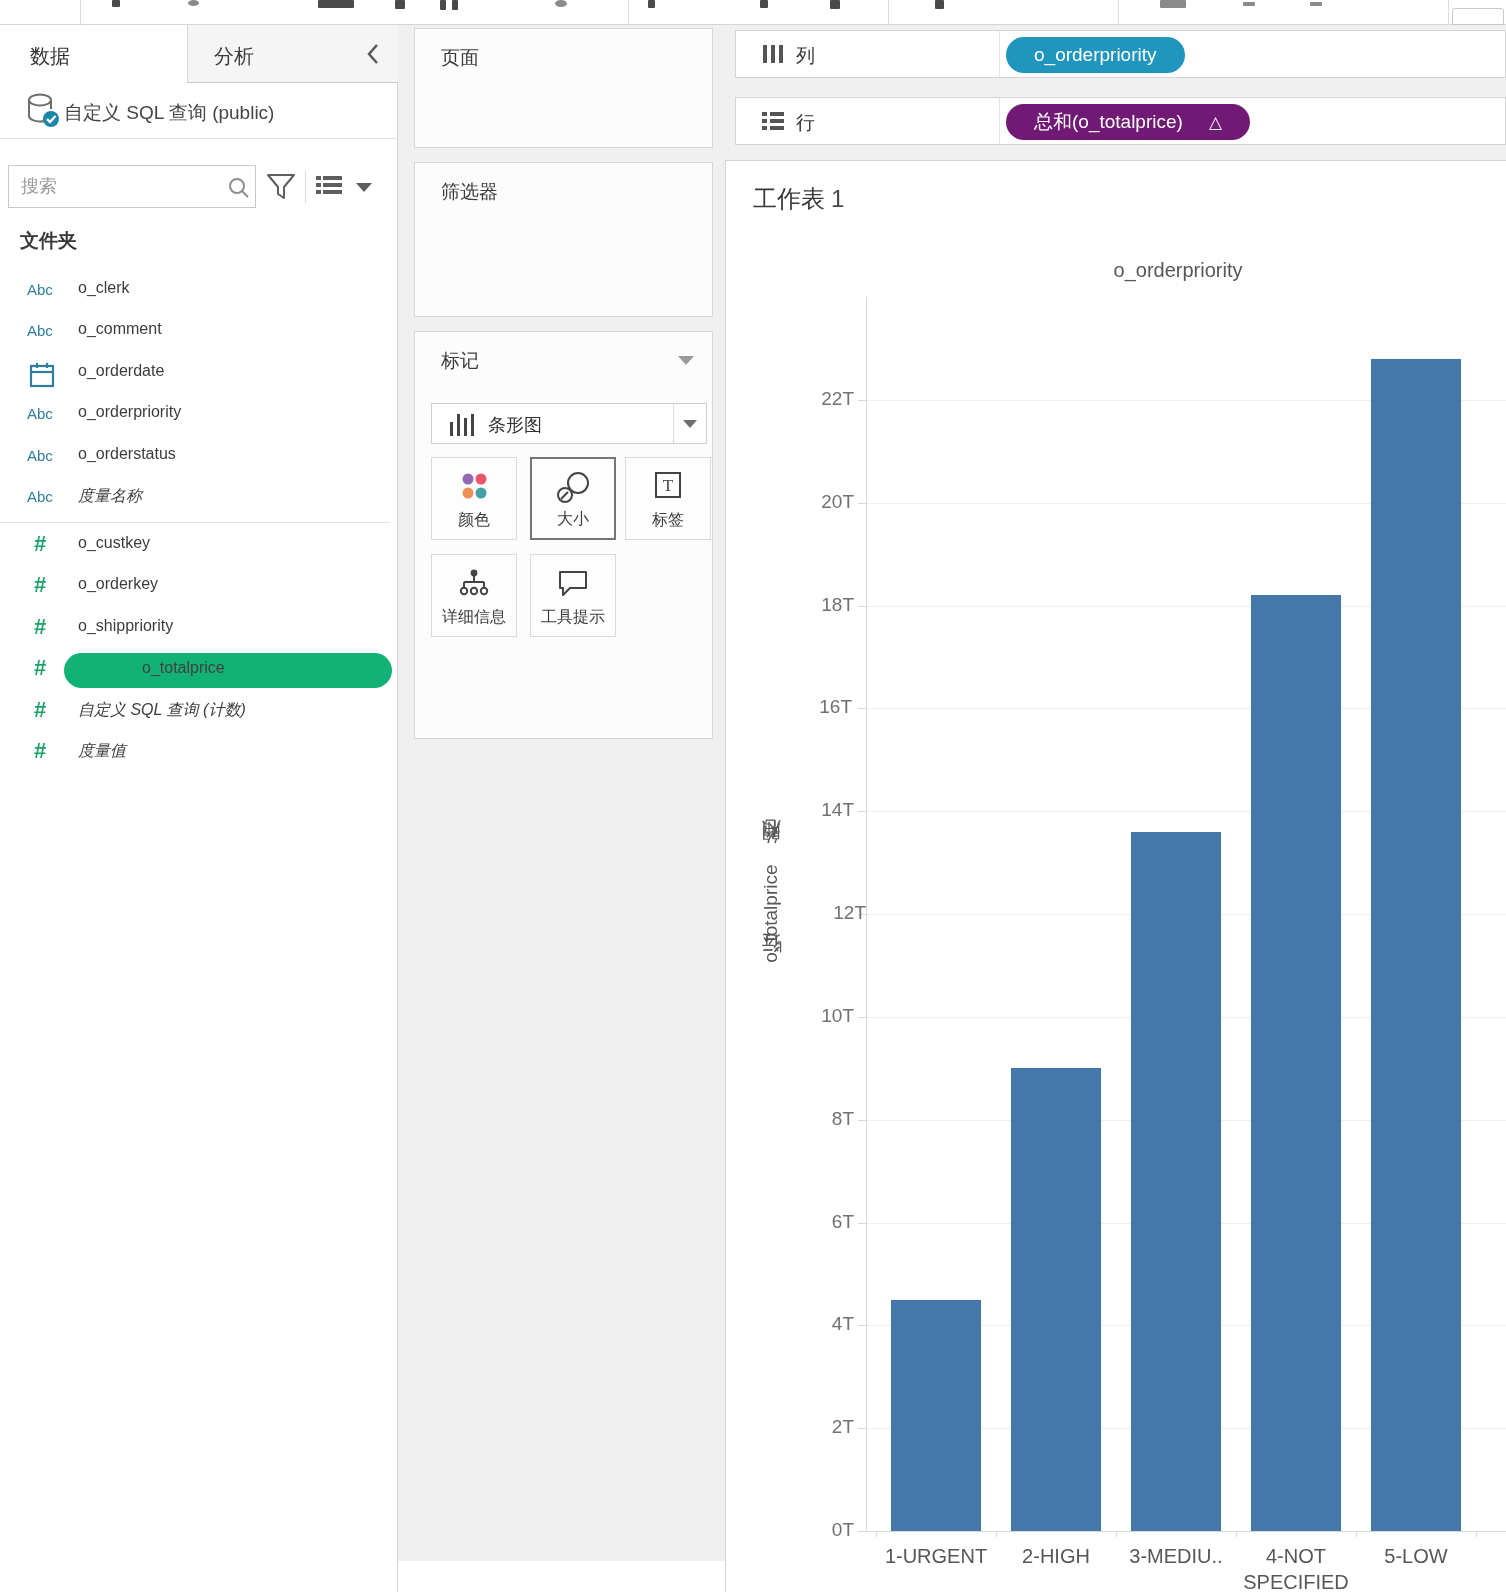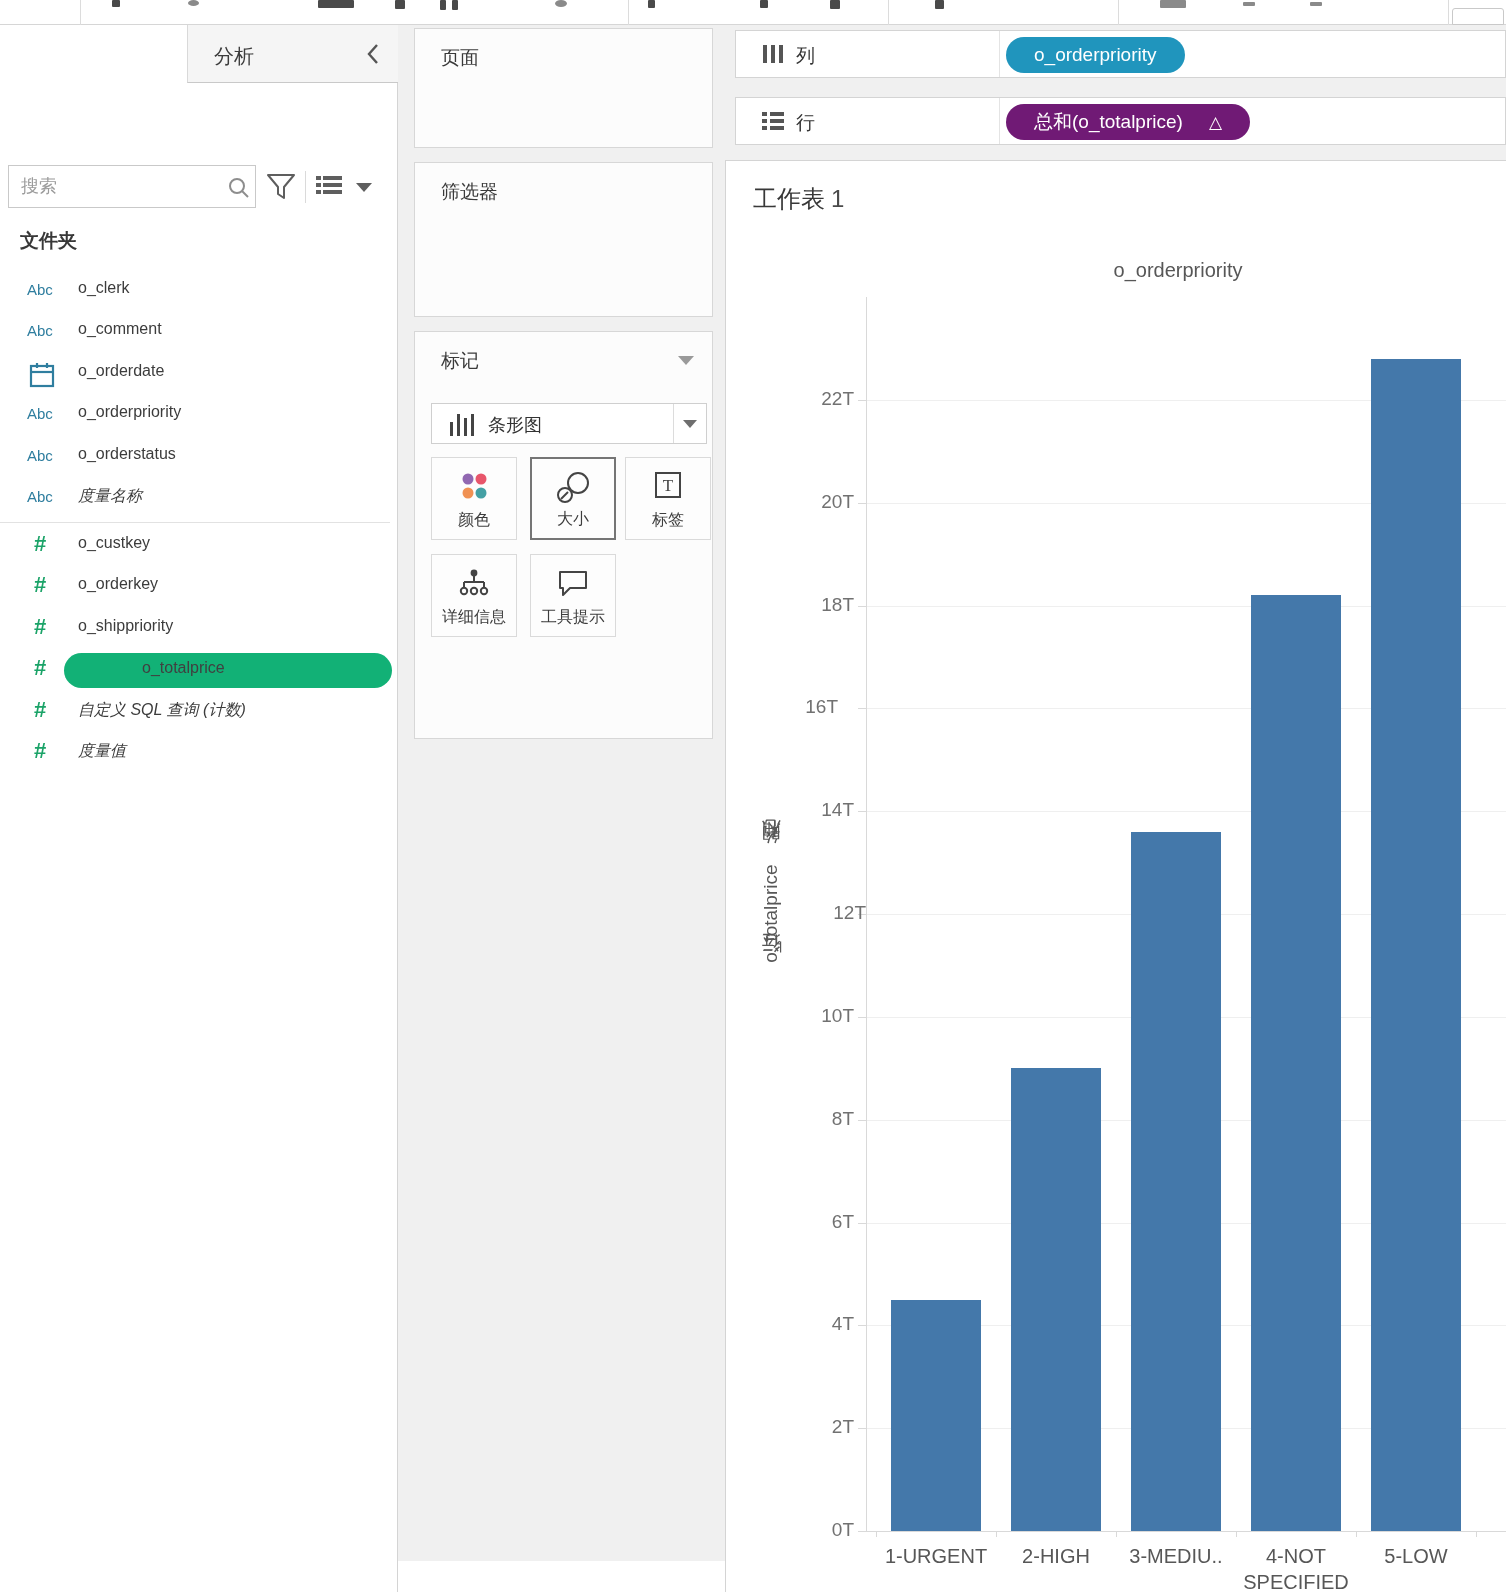--- a/index.html
+++ b/index.html
@@ -99,27 +99,39 @@
   <div class="tb-frag dark" style="left:760px;top:0;width:8px;height:8px"></div>
   <div class="tb-frag dark" style="left:830px;top:0;width:10px;height:9px"></div>
   <div class="tb-frag dark" style="left:935px;top:0;width:9px;height:9px"></div>
   <div class="tb-frag" style="left:1160px;top:0;width:26px;height:8px"></div>
   <div class="tb-frag" style="left:1243px;top:2px;width:12px;height:4px"></div>
   <div class="tb-frag" style="left:1310px;top:2px;width:12px;height:4px"></div>
   <div class="tb-btn-part"></div>
 </div>
 
 <div id="sidebar">
+  <div class="tab" id="tab-data">
+    <span>数据</span>
+  </div>
   <div class="tab" id="tab-analysis">
     <span>分析</span>
     <svg id="collapse-ic" width="14" height="24" viewBox="0 0 14 24">
       <polyline points="11,3 3,12 11,21" fill="none" stroke="#555" stroke-width="2.4"></polyline>
     </svg>
   </div>
 
+  <div id="ds-row">
+    <svg width="34" height="36" viewBox="0 0 34 36" style="position:absolute;left:26px;top:10px">
+      <ellipse cx="14" cy="7" rx="11" ry="5.5" fill="none" stroke="#6d6d6d" stroke-width="2"></ellipse>
+      <path d="M3 7 v16 c0 3 5 5.5 11 5.5 c2 0 4-.3 5.5-.8 M25 7 v9" fill="none" stroke="#6d6d6d" stroke-width="2"></path>
+      <circle cx="25" cy="26" r="8" fill="#1b87a8"></circle>
+      <polyline points="21,26 24,29 29.5,23" fill="none" stroke="#fff" stroke-width="2.4"></polyline>
+    </svg>
+    <span id="ds-label">自定义 SQL 查询 (public)</span>
+  </div>
 
   <div id="search-box">
     <input id="search-input" type="text" placeholder="搜索" style="">
     <svg id="search-ic" width="24" height="24" viewBox="0 0 24 24">
       <circle cx="10" cy="10" r="7" fill="none" stroke="#8d8d8d" stroke-width="2"></circle>
       <line x1="15" y1="15" x2="21" y2="21" stroke="#8d8d8d" stroke-width="2"></line>
     </svg>
   </div>
   <svg id="funnel-ic" width="30" height="28" viewBox="0 0 30 28">
     <path d="M2 2 h26 L18 14 v11 l-6 -4 v-7 Z" fill="none" stroke="#5e5e5e" stroke-width="2" stroke-linejoin="round"></path>
@@ -332,21 +344,21 @@
       <div class="ytick" style="left:132px;top:855.8px"></div>
       <div class="yticklabel" style="left:58px;top:843.8px">10T</div>
       <div class="gridline" style="left:140px;top:753.0px;width:641px"></div>
       <div class="ytick" style="left:132px;top:753.0px"></div>
       <div class="yticklabel" style="left:70px;top:741.0px">12T</div>
       <div class="gridline" style="left:140px;top:650.2px;width:641px"></div>
       <div class="ytick" style="left:132px;top:650.2px"></div>
       <div class="yticklabel" style="left:58px;top:638.2px">14T</div>
       <div class="gridline" style="left:140px;top:547.3px;width:641px"></div>
       <div class="ytick" style="left:132px;top:547.3px"></div>
-      <div class="yticklabel" style="left:42px;top:535.3px">16T</div>
+      <div class="yticklabel" style="left:56px;top:535.3px">16T</div>
       <div class="gridline" style="left:140px;top:444.5px;width:641px"></div>
       <div class="ytick" style="left:132px;top:444.5px"></div>
       <div class="yticklabel" style="left:58px;top:432.5px">18T</div>
       <div class="gridline" style="left:140px;top:341.7px;width:641px"></div>
       <div class="ytick" style="left:132px;top:341.7px"></div>
       <div class="yticklabel" style="left:58px;top:329.7px">20T</div>
       <div class="gridline" style="left:140px;top:238.8px;width:641px"></div>
       <div class="ytick" style="left:132px;top:238.8px"></div>
       <div class="yticklabel" style="left:58px;top:226.8px">22T</div>
       <div id="yaxis-line" style="left:140px;top:136px;height:1234px"></div>

